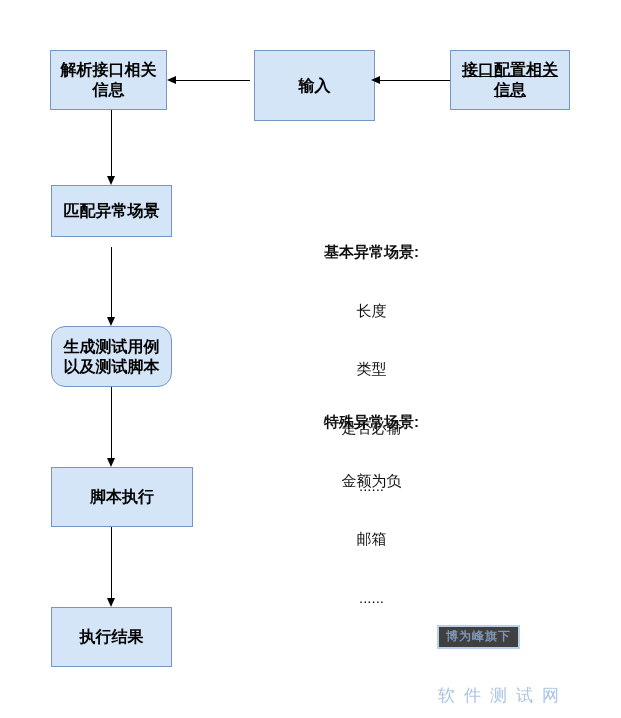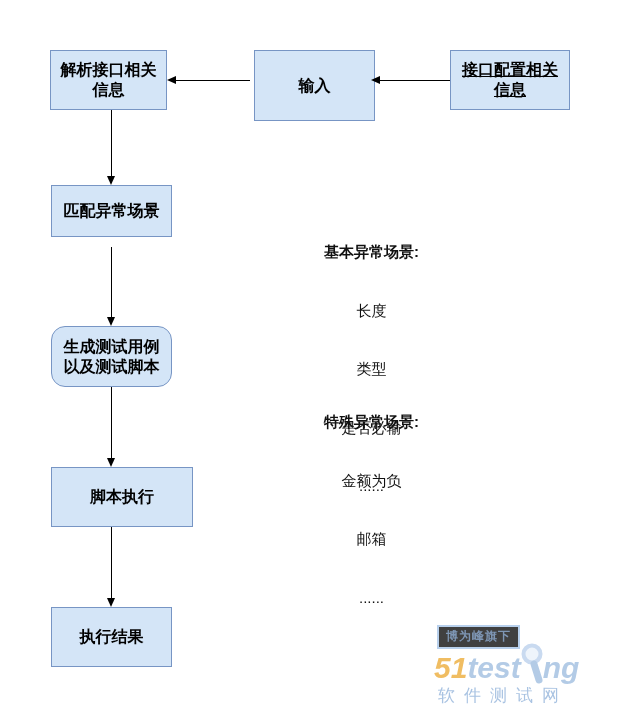--- a/index.html
+++ b/index.html
@@ -163,21 +163,15 @@
   </div>
 
   <div class="annotation annotation-special">
     <div class="ann-title">特殊异常场景:</div>
     <div>金额为负</div>
     <div>邮箱</div>
     <div>......</div>
   </div>
 
   <div class="wm-badge">博为峰旗下</div>
-  <div class="wm-brand">
-    <span class="b51">51</span><span class="btxt">test</span><span class="wm-magnifier"><svg width="26" height="42" viewBox="0 0 26 42" xmlns="http://www.w3.org/2000/svg">
-          <circle cx="13" cy="11" r="8.5" fill="#eef4fb" stroke="#c9daf0" stroke-width="4"></circle>
-          <line x1="15" y1="21" x2="20" y2="37" stroke="#b3cbe6" stroke-width="7" stroke-linecap="round"></line>
-        </svg></span><span class="btxt">ng</span>
-  </div>
   <div class="wm-subtitle">软件测试网</div>
 
 </div>
 
 </body></html>

